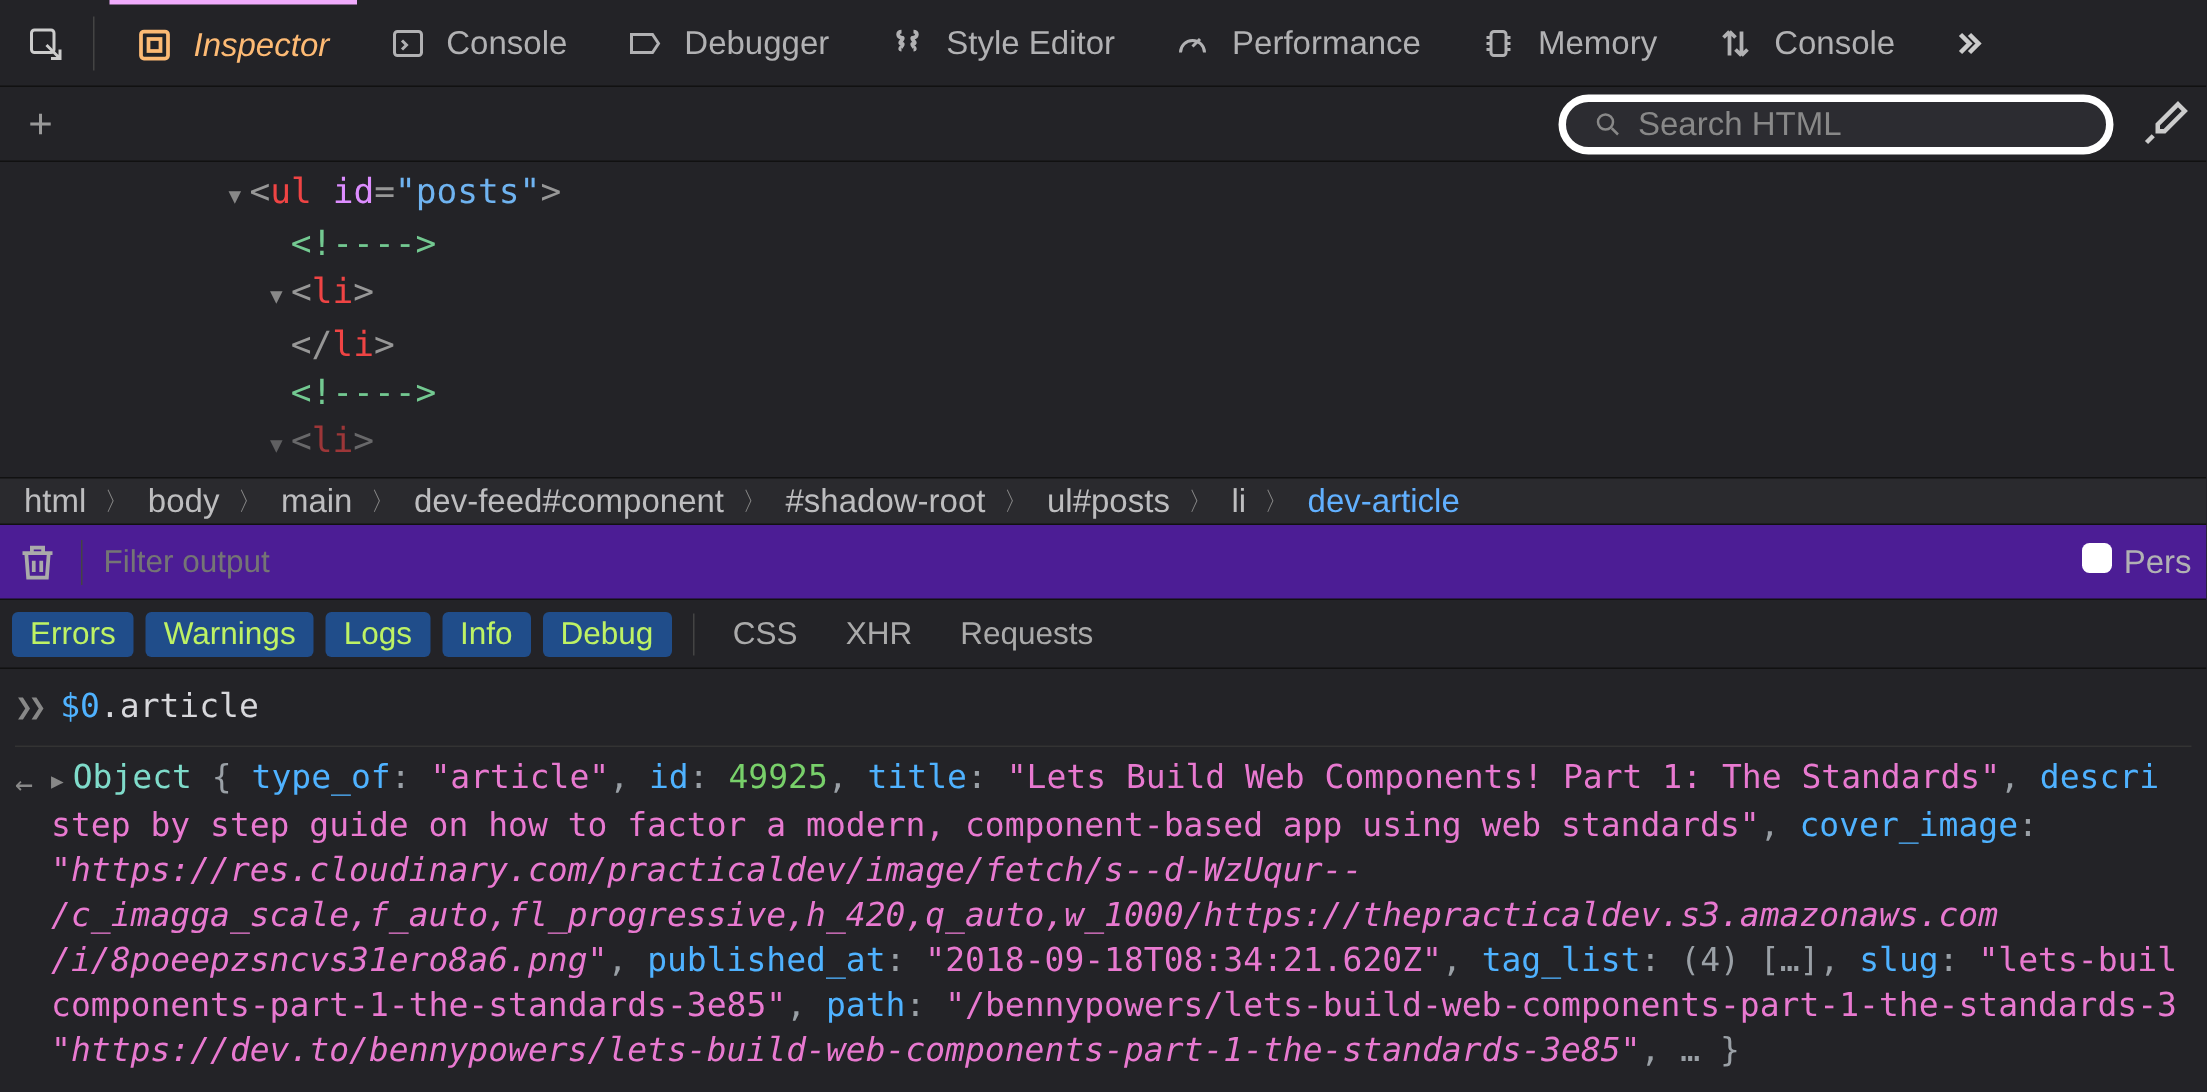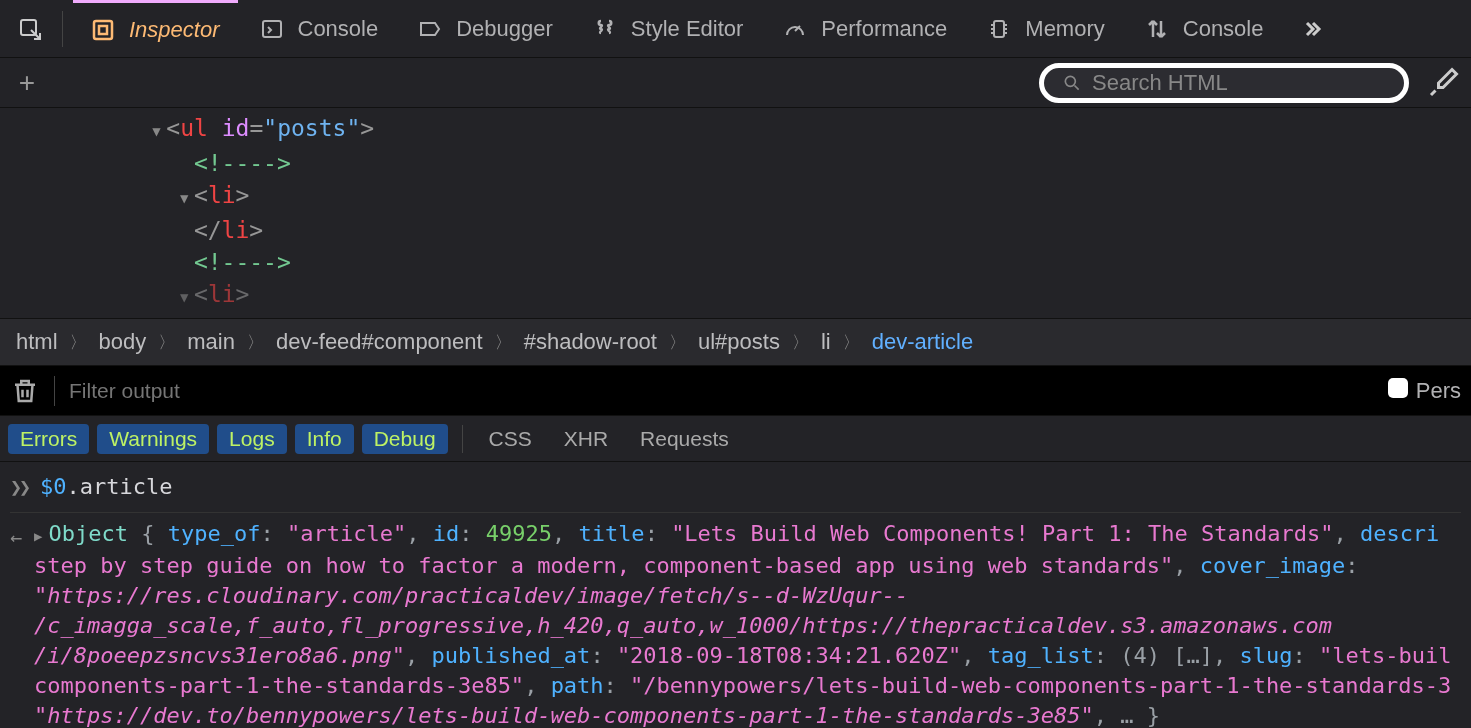--- a/index.html
+++ b/index.html
@@ -95,32 +95,32 @@
   padding:0 4px;font-size:15px;color:#ccc;vertical-align:2px;margin:0 4px;
 }
 .custom-badge{
   display:inline-block;background:#2c2c31;border:1px solid #666;border-radius:5px;
   padding:0 8px;font-size:17px;color:#bbb;vertical-align:2px;margin-left:10px;
 }
 
 
 .crumbs{
   display:flex;align-items:center;gap:0;
-  height:48px;padding:0 10px;
+  height:32px;padding:0 10px;
   background:#2a2a2e;border-top:1px solid #111;border-bottom:1px solid #111;
   font-size:22px;
 }
 .crumbs .crumb{color:#bdbdbf;padding:0 6px;cursor:pointer;white-space:nowrap;}
 .crumbs .crumb.active{color:#61b0ff;}
 .crumbs .chev{color:#888;padding:0 6px;font-size:17px;}
 
 
 .ctoolbar{
   display:flex;align-items:center;height:50px;padding:0 10px;gap:14px;
-  border-bottom:1px solid #111;background:#000000;
+  border-bottom:1px solid #111;background:#4c1d95;
 }
 .ctoolbar .trash{width:30px;height:30px;color:#aaa;display:flex;align-items:center;justify-content:center;}
 .ctoolbar .vsep{width:1px;height:30px;background:#444;}
 .ctoolbar .filter{flex:1;color:#888;background:transparent;border:none;font-size:21px;outline:none;}
 .ctoolbar .persist{display:flex;align-items:flex-start;gap:8px;color:#b1b1b3;}
 .ctoolbar .persist .box{width:20px;height:20px;border-radius:5px;background:#fff;}
 
 
 .chips{
   display:flex;align-items:center;height:46px;padding:0 8px;gap:8px;

